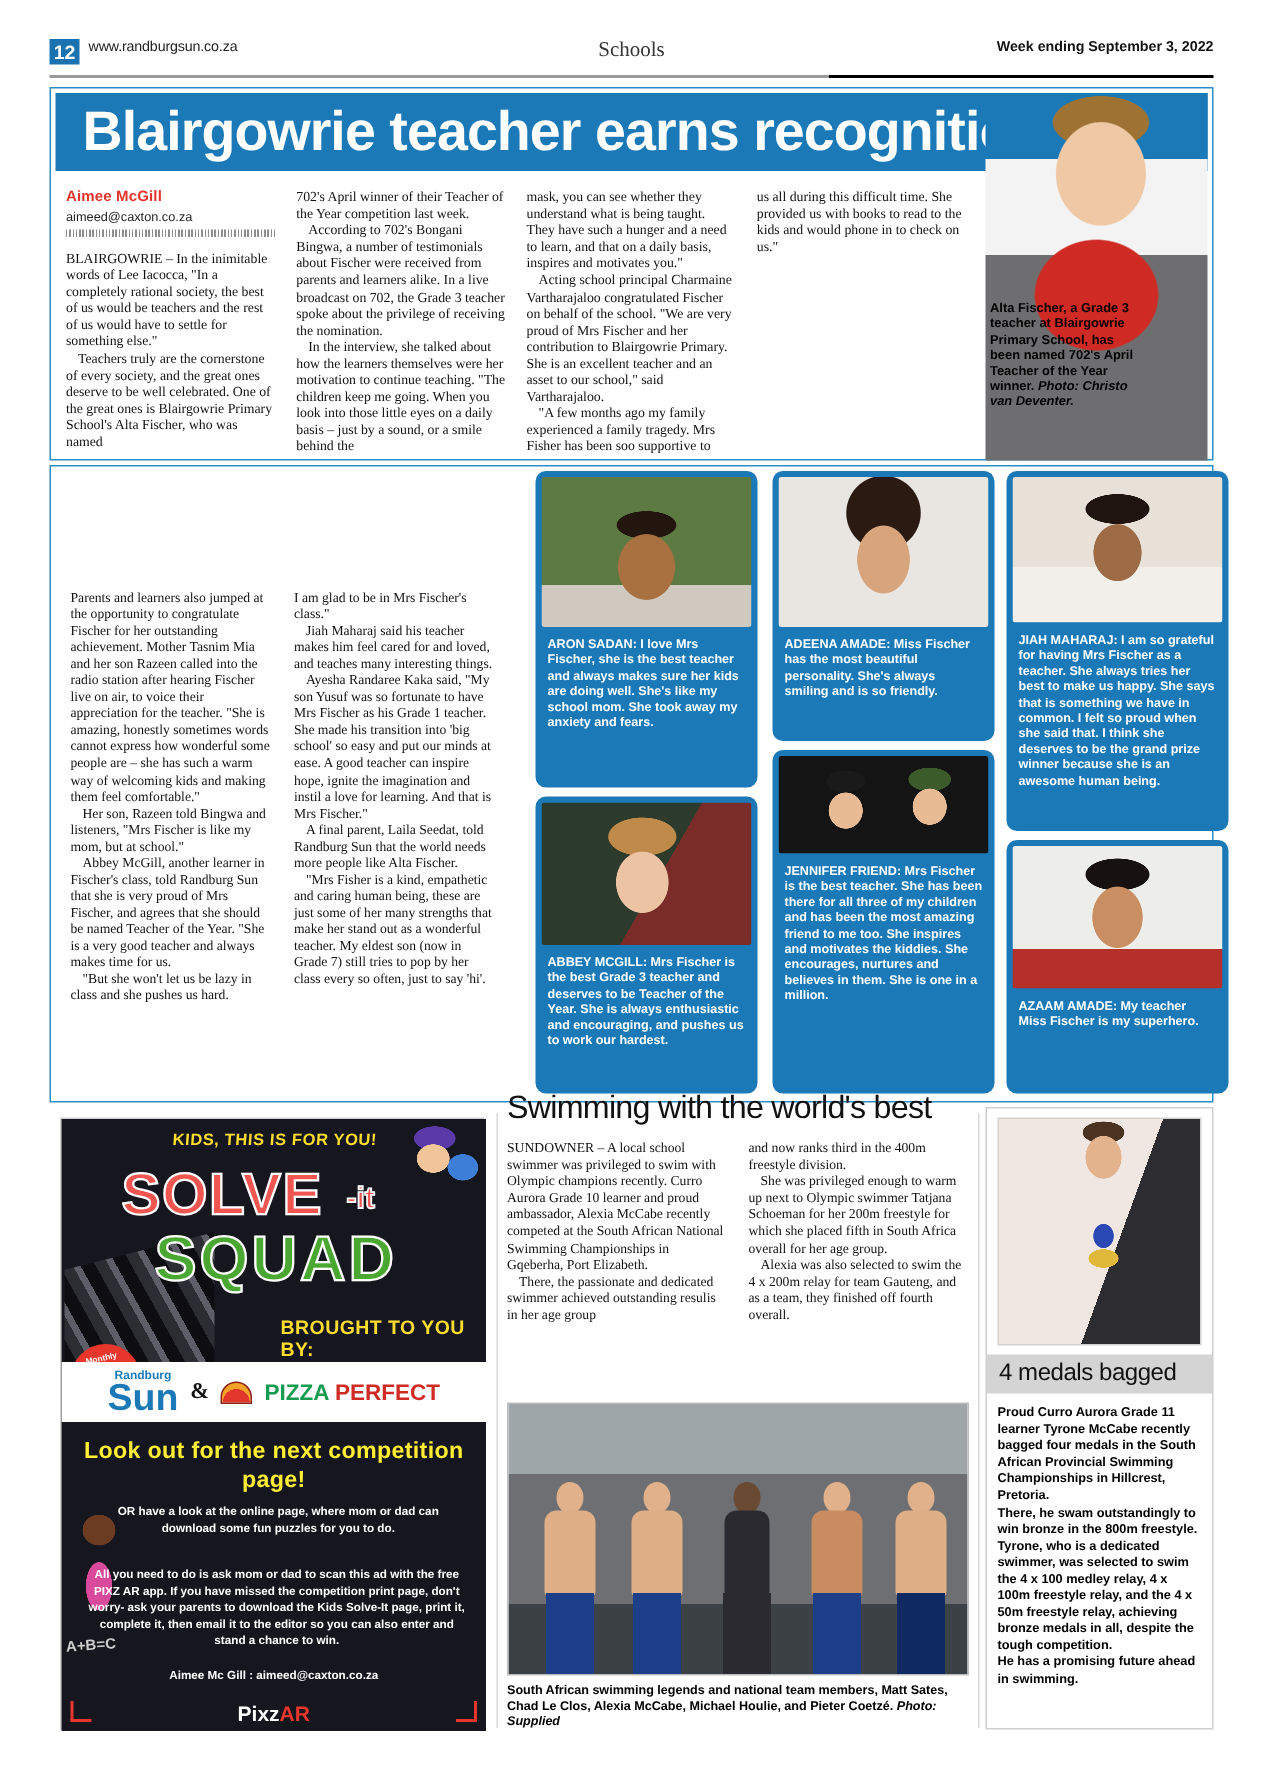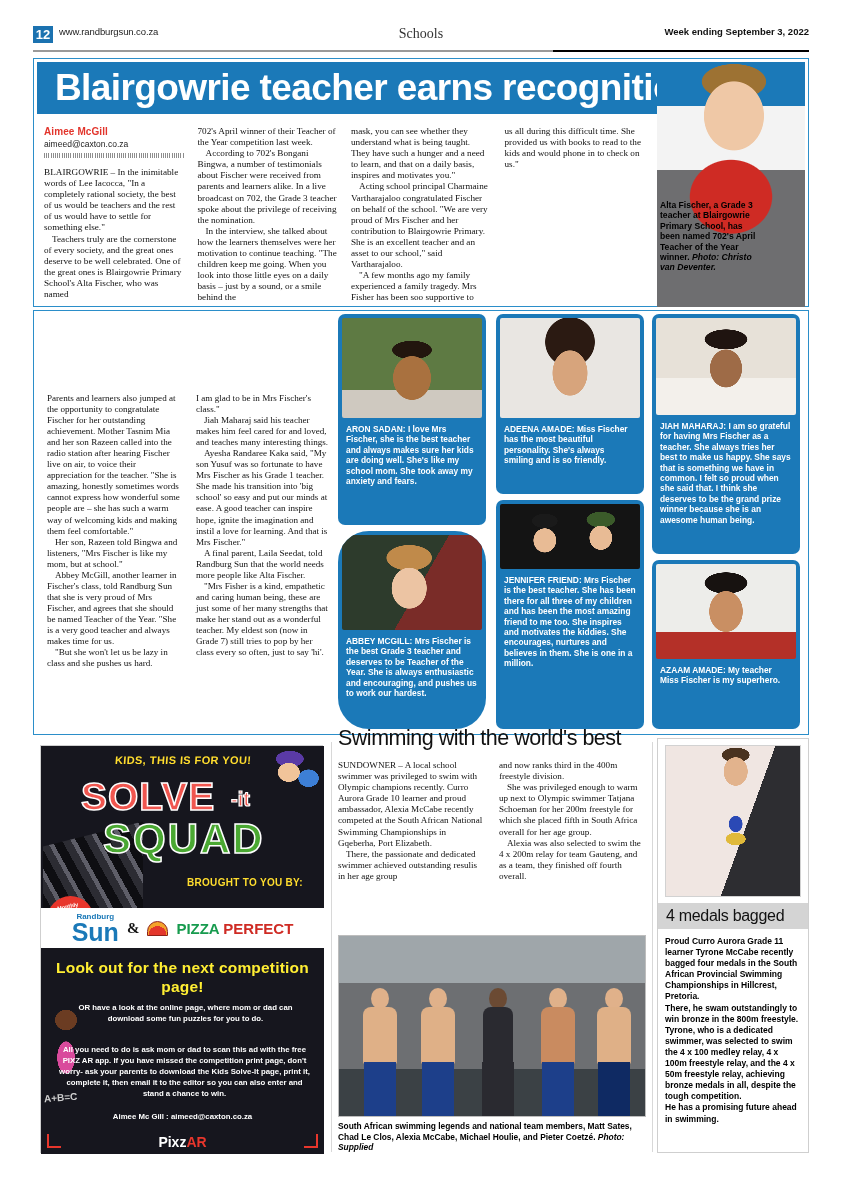--- a/index.html
+++ b/index.html
@@ -147,20 +147,21 @@
   }
   .a2-col { width: 136px; }
   .a2-col .body-text { font-size: 9.1px; line-height: 11.05px; }
 
   
   .tcard {
     position: absolute;
     background: #1b79b8;
     border-radius: 7px;
     overflow: hidden;
+    margin-left: 19px;
   }
   .tcard .tphoto {
     margin: 4px 4px 0 4px;
     border-radius: 2px;
     background: #cfd6da;
   }
   .tcard .ttext {
     font-family: "Liberation Sans", sans-serif;
     font-weight: bold;
     font-size: 8.4px; line-height: 10.4px;
@@ -182,21 +183,21 @@
       radial-gradient(ellipse 34px 34px at 50% 24%, #2b1a12 0 72%, rgba(43,26,18,0) 74%),
       #e9e6e2; }
 
   #card-jiah { left: 652px; top: 314px; width: 148px; height: 240px; }
   #card-jiah .tphoto { height: 97px;
     background:
       radial-gradient(ellipse 22px 26px at 50% 52%, #9e6b47 0 72%, rgba(158,107,71,0) 74%),
       radial-gradient(ellipse 30px 14px at 50% 22%, #1f1410 0 70%, rgba(31,20,16,0) 72%),
       linear-gradient(180deg, #e7e1d8 0 62%, #f3f0eb 62% 100%); }
 
-  #card-abbey { left: 338px; top: 531px; width: 148px; height: 198px; border-radius: 31px; }
+  #card-abbey { left: 338px; top: 531px; width: 148px; height: 198px; }
   #card-abbey .tphoto { height: 95px;
     background:
       radial-gradient(ellipse 24px 28px at 48% 56%, #ecc4a3 0 72%, rgba(236,196,163,0) 74%),
       radial-gradient(ellipse 32px 18px at 48% 24%, #c08a4a 0 70%, rgba(192,138,74,0) 72%),
       linear-gradient(120deg, #2d3b2c 0 55%, #7a2c28 55% 100%); }
 
   #card-jennifer { left: 496px; top: 500px; width: 148px; height: 229px; }
   #card-jennifer .tphoto { height: 65px;
     background:
       radial-gradient(ellipse 16px 17px at 32% 56%, #e8bb95 0 70%, rgba(232,187,149,0) 72%),
@@ -246,21 +247,21 @@
   .ad-squad {
     position: absolute; left: 62px; top: 73px;
     font-family: "Liberation Sans", sans-serif;
     font-weight: bold; font-size: 42px; color: #4aa832;
     letter-spacing: 2px; line-height: 40px;
     -webkit-text-stroke: 1.5px #ffffff;
   }
   .ad-brought {
     position: absolute; left: 146px; top: 131px;
     font-family: "Liberation Sans", sans-serif;
-    font-weight: bold; font-size: 10px; color: #ffdd2e;
+    font-weight: bold; font-size: 13px; color: #ffdd2e;
     letter-spacing: 0.3px;
   }
   .ad-logorow {
     position: absolute; left: 0; bottom: 0; width: 283px; height: 40px;
     background: #ffffff;
     display: flex; align-items: center; justify-content: center; gap: 8px;
   }
   .logo-randburg {
     font-family: "Liberation Sans", sans-serif; font-weight: bold;
     font-size: 8px; color: #1b79b8; text-align: center; line-height: 8px;

